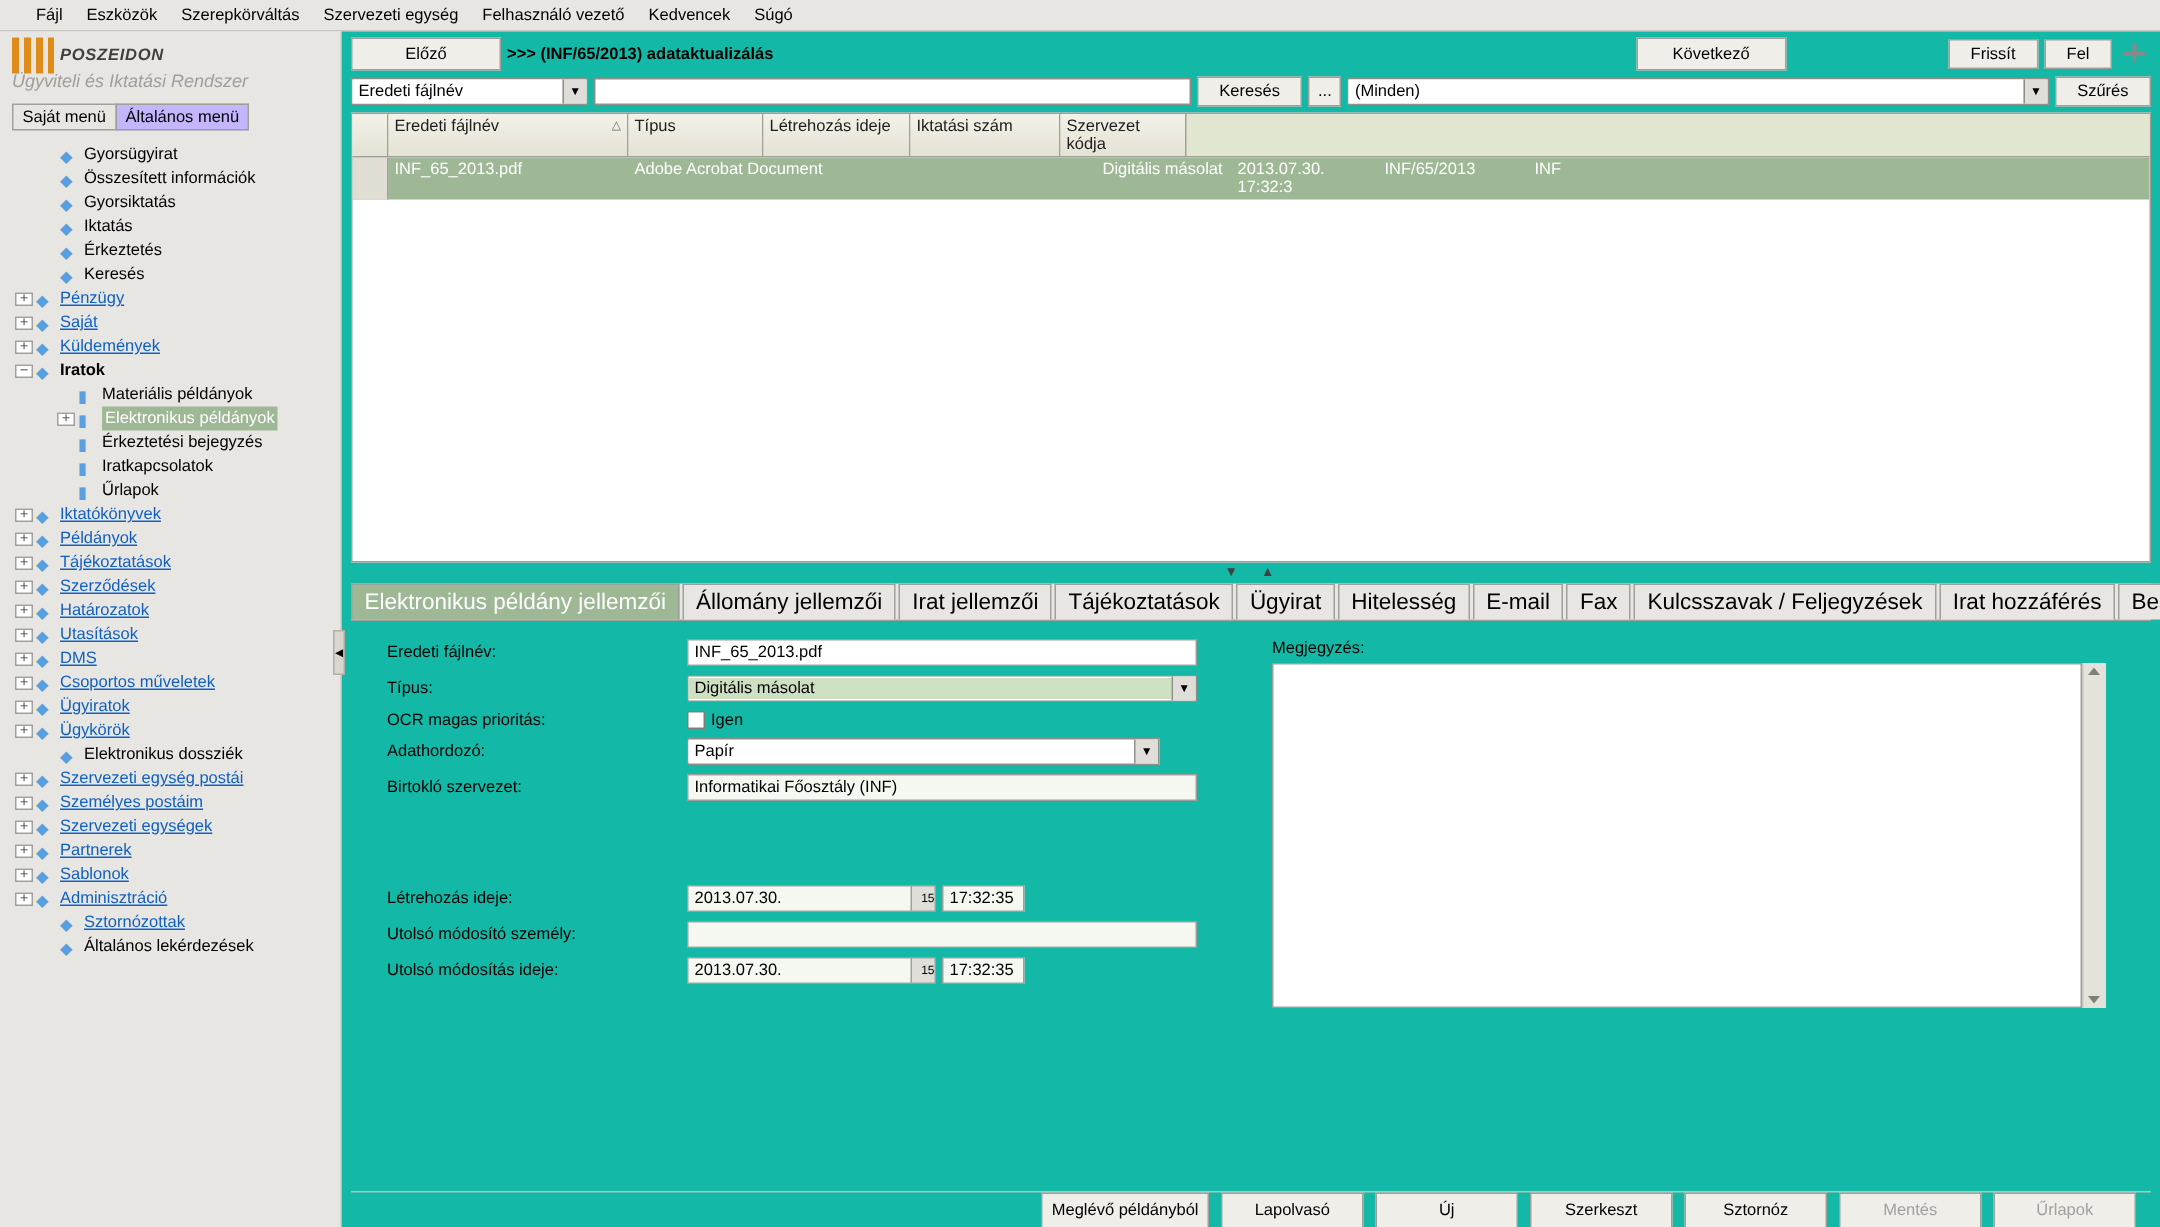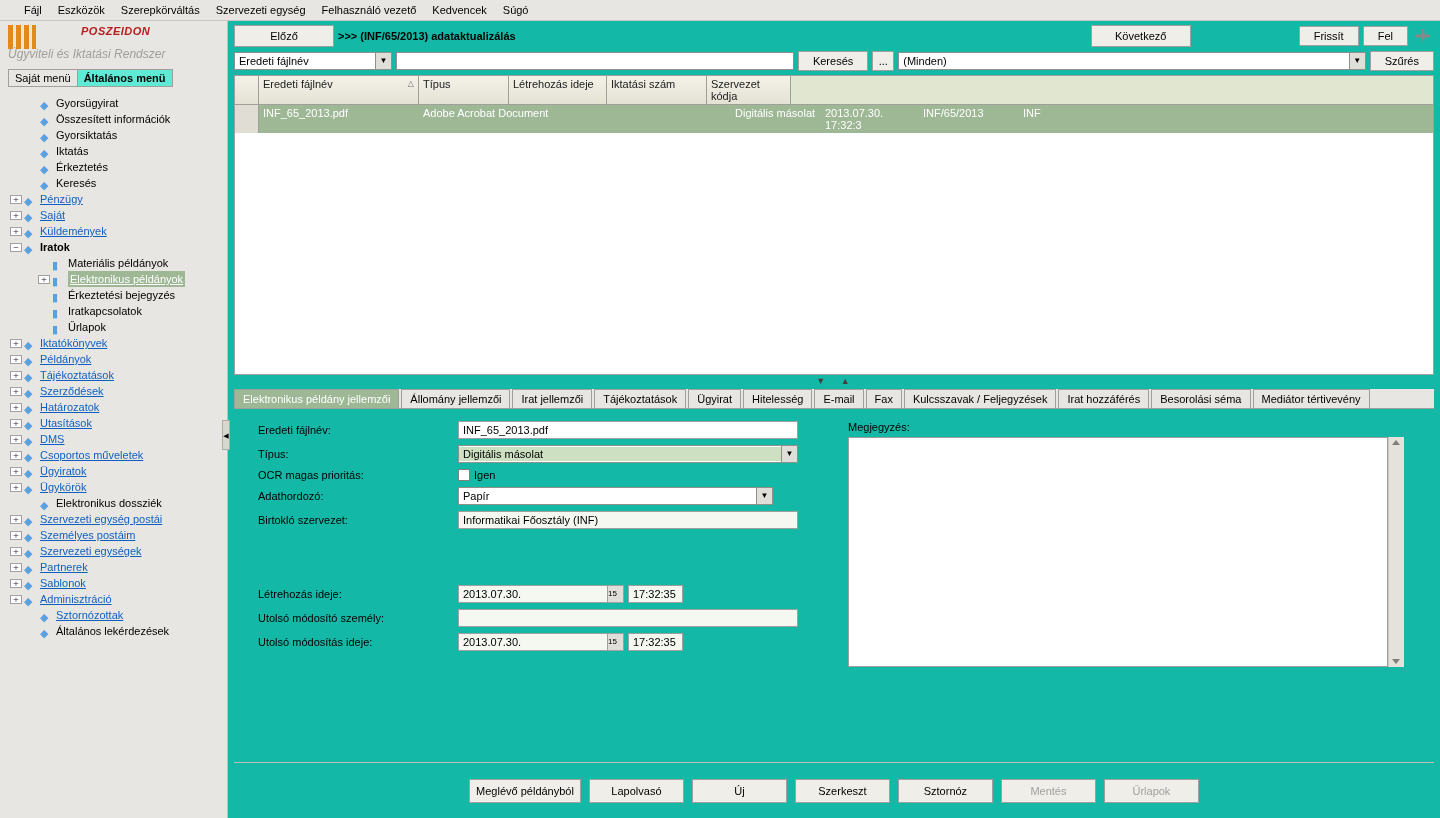--- a/index.html
+++ b/index.html
@@ -9,39 +9,39 @@
 .menubar { display: flex; background: #e8e6e2; border-bottom: 1px solid #c8c6c0; padding: 2px 16px; }
 .menubar span { padding: 2px 8px; cursor: pointer; }
 
 
 .app { display: flex; height: calc(100% - 20px); }
 .sidebar { width: 228px; background: #e8e6e2; border-right: 1px solid #c0beb8; overflow: hidden; }
 .content { flex: 1; display: flex; flex-direction: column; background: #14b8a6; overflow: hidden; }
 
 
 .logo { padding: 4px 8px 2px 8px; }
-.logo-main { color: #b91c1c; font-size: 22px; font-weight: bold; font-style: italic; letter-spacing: 0.5px; display: flex; align-items: flex-start; gap: 41px; }
+.logo-main { color: #404040; font-size: 22px; font-weight: bold; font-style: italic; letter-spacing: 0.5px; display: flex; align-items: center; }
 .logo-main .bars { display: inline-block; width: 28px; height: 24px; margin-right: 4px; background: repeating-linear-gradient(90deg,#e08a1a 0 5px,transparent 5px 8px); }
 .logo-sub { color: #a09e98; font-style: italic; font-size: 12px; margin-top: -2px; }
 
 
 .side-tabs { display: flex; margin: 6px 0 0 8px; }
 .side-tab { border: 1px solid #a0a09a; padding: 2px 6px; background: #e8e6e2; margin-right: -1px; cursor: pointer; }
-.side-tab.active { font-weight: bold; background: #5eead4; }
+.side-tab.active { font-weight: normal; background: #c4b5fd; }
 
 
 .tree { padding: 8px 4px; line-height: 16px; }
 .tree-item { display: flex; align-items: center; padding-left: 0; white-space: nowrap; }
 .tree-item .expand { width: 12px; text-align: center; color: #606060; cursor: pointer; font-family: monospace; font-size:9px; border:1px solid #a0a0a0; height:9px; line-height:7px; margin-right:2px; background:#fff;}
 .tree-item .noexpand { width: 14px; display:inline-block; }
 .tree-item .icon { width: 14px; height: 12px; margin-right: 2px; }
 .tree-item .diamond { color: #5aa0e0; }
 .tree-item .link { color: #1060c0; text-decoration: underline; cursor: pointer; }
 .tree-item .plain { color: #000; }
-.tree-item.selected .label { background: #9eb896; color: #fff; padding: 0 2px; text-decoration: underline; }
+.tree-item.selected .label { background: #9eb896; color: #fff; padding: 0 2px; }
 .tree .lvl0 { padding-left: 6px; }
 .tree .lvl1 { padding-left: 22px; }
 .tree .lvl2 { padding-left: 34px; }
 
 
 .topbar { display: flex; align-items: center; padding: 4px 6px; gap: 4px; }
 .btn { border: 1px solid #a0a09a; background: #f0eee8; padding: 3px 14px; cursor: pointer; min-width:60px; text-align:center; }
 .btn.wide { min-width: 100px; padding: 4px 10px; }
 .bold { font-weight: bold; }
 .spacer { flex: 1; }
@@ -63,45 +63,45 @@
 .grid-row .cell { padding: 2px 4px; border-right: 1px solid transparent; color: #fff; }
 .grid-row.selected { background: #9eb896; }
 .grid-row .rowhdr { width: 24px; background: #e0ded4; border-right:1px solid #a0a09a; }
 .grid-body { flex:1; overflow:auto; }
 
 
 .splitter { text-align: center; font-size: 9px; color: #404040; padding: 1px 0 3px 0; letter-spacing:2px; }
 
 
 .detail-tabs { display: flex; border-bottom: 1px solid #a0a09a; margin: 0 6px; flex-wrap: nowrap; background:#e8e6e2; }
-.detail-tab { border: 1px solid #a0a09a; border-bottom: none; padding: 3px 8px; background: #e8e6e2; margin-right: 2px; cursor: pointer; white-space:nowrap; font-size:11px; }
+.detail-tab { border: 1px solid #a0a09a; border-bottom: none; padding: 3px 8px; background: #e8e6e2; margin-right: 2px; cursor: pointer; white-space:nowrap; font-size:15px; }
 .detail-tab.active { background: #9eb896; color: #fff; }
 
 
 .form { display: flex; padding: 12px 20px 4px 30px; gap: 30px; }
 .form-left { flex: 0 0 560px; }
 .form-right { flex: 1; }
 .form-row { display: flex; align-items: center; margin-bottom: 6px; }
 .form-row label { width: 200px; }
 .form-row .input { border: 1px solid #a0a09a; background: #fff; padding: 2px 4px; height: 18px; }
 .form-row .input.wide { width: 340px; }
 .form-row .input.ro { background: #f4f8f0; }
 .form-row .input.green { background: #cde0c2; }
 .form-row .input.short { width: 150px; }
 .form-row .input.time { width: 55px; margin-left:4px; }
-.form-row .datebtn { width:16px; height:18px; border:1px solid #a0a09a; background:#e0ded8; font-size:8px; text-align:left; line-height:16px; cursor:pointer; border-left:none;}
+.form-row .datebtn { width:16px; height:18px; border:1px solid #a0a09a; background:#e0ded8; font-size:8px; text-align:right; line-height:16px; cursor:pointer; border-left:none;}
 .checkbox { width:12px; height:12px; border:1px solid #808078; background:#fff; display:inline-block; vertical-align:middle; margin-right:4px;}
 .textarea { border:1px solid #a0a09a; background:#fff; width: 540px; height: 230px; resize:none; padding:2px;}
 .scrolly { width:16px; background:#e4e2da; border-left:1px solid #c8c6c0; position:relative;}
 .scrolly::before,.scrolly::after{content:'';position:absolute;left:3px;width:0;height:0;border-left:4px solid transparent;border-right:4px solid transparent;}
 .scrolly::before{top:3px;border-bottom:5px solid #808078;}
 .scrolly::after{bottom:3px;border-top:5px solid #808078;}
 
 
-.bottom { display: flex; justify-content: center; padding: 16px 10px; gap: 8px; border-top:1px solid #c0beb8; margin:0 6px;}
+.bottom { display: flex; justify-content: flex-end; padding: 0 10px; gap: 8px; border-top:1px solid #c0beb8; margin:0 6px;}
 .bottom .btn { min-width: 95px; padding:5px 6px;}
 .bottom .btn.disabled { color:#a0a0a0; }
 
 
 .collapse-handle { width:8px; background:#d8d6ce; border:1px solid #b0aea6; position:absolute; left:222px; top:420px; height:30px; font-size:7px; text-align:center; line-height:30px; cursor:pointer;}
 </style>
 </head>
 <body>
 
 <div class="menubar">

